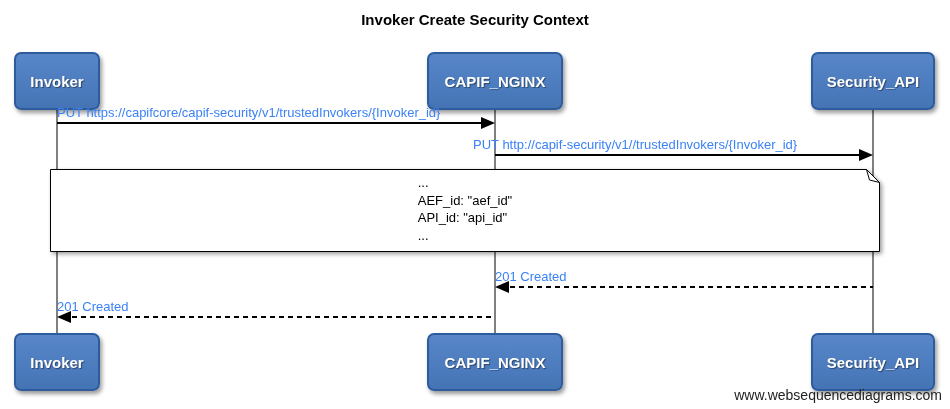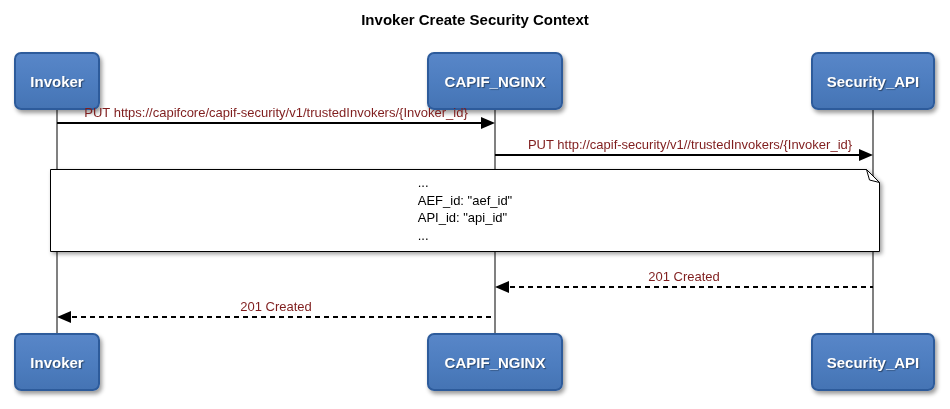--- a/index.html
+++ b/index.html
@@ -49,23 +49,23 @@
     font-size: 15px;
     font-weight: bold;
     display: flex;
     align-items: center;
     justify-content: center;
     text-shadow: 1px 1px 1px rgba(0,0,0,0.45);
     box-shadow: 2px 3px 4px rgba(0,0,0,0.40);
   }
   .msg-label {
     position: absolute;
-    text-align: center;
+    text-align: left;
     font-size: 13px;
-    color: #7f1d1d;
+    color: #3b82f6;
     white-space: nowrap;
     overflow: hidden;
   }
   .msg-line {
     position: absolute;
     height: 2px;
   }
   .msg-line.solid { background: var(--line); }
   .msg-line.dashed {
     background: repeating-linear-gradient(to right, var(--line) 0 5px, transparent 5px 9px);
@@ -131,21 +131,21 @@
   <div class="lifeline" style="left:872px;"></div>
 
   <div class="actor" style="left:14px; top:52px; width:86px;">Invoker</div>
   <div class="actor" style="left:427px; top:52px; width:136px;">CAPIF_NGINX</div>
   <div class="actor" style="left:811px; top:52px; width:124px;">Security_API</div>
 
   <div class="msg-label" style="left:57px; top:105px; width:438px;">PUT https://capifcore/capif-security/v1/trustedInvokers/{Invoker_id}</div>
   <div class="msg-line solid" style="left:57px; top:122px; width:425px;"></div>
   <div class="arrow-right" style="left:481px; top:117px;"></div>
 
-  <div class="msg-label" style="left:495px; top:137px; width:390px;">PUT http://capif-security/v1//trustedInvokers/{Invoker_id}</div>
+  <div class="msg-label" style="left:473px; top:137px; width:390px;">PUT http://capif-security/v1//trustedInvokers/{Invoker_id}</div>
   <div class="msg-line solid" style="left:495px; top:154px; width:365px;"></div>
   <div class="arrow-right" style="left:859px; top:149px;"></div>
 
   <div class="note">
     <svg width="830" height="83">
       <polygon points="0.5,0.5 816.5,0.5 829.5,13.5 829.5,82.5 0.5,82.5" fill="#ffffff" stroke="#000000" stroke-width="1"></polygon>
       <path d="M816.5,0.5 L819.5,11 L829.5,13.5 Z" fill="#ffffff" stroke="#000000" stroke-width="1"></path>
     </svg>
     <div class="note-text">
       <div class="block">
@@ -162,14 +162,15 @@
   <div class="msg-line dashed" style="left:510px; top:286px; width:363px;"></div>
 
   <div class="msg-label" style="left:57px; top:299px; width:438px;">201 Created</div>
   <div class="arrow-left" style="left:57px; top:311px;"></div>
   <div class="msg-line dashed" style="left:72px; top:316px; width:423px;"></div>
 
   <div class="actor" style="left:14px; top:333px; width:86px;">Invoker</div>
   <div class="actor" style="left:427px; top:333px; width:136px;">CAPIF_NGINX</div>
   <div class="actor" style="left:811px; top:333px; width:124px;">Security_API</div>
 
+  <div class="footer">www.websequencediagrams.com</div>
 
 </div>
 
 </body></html>

